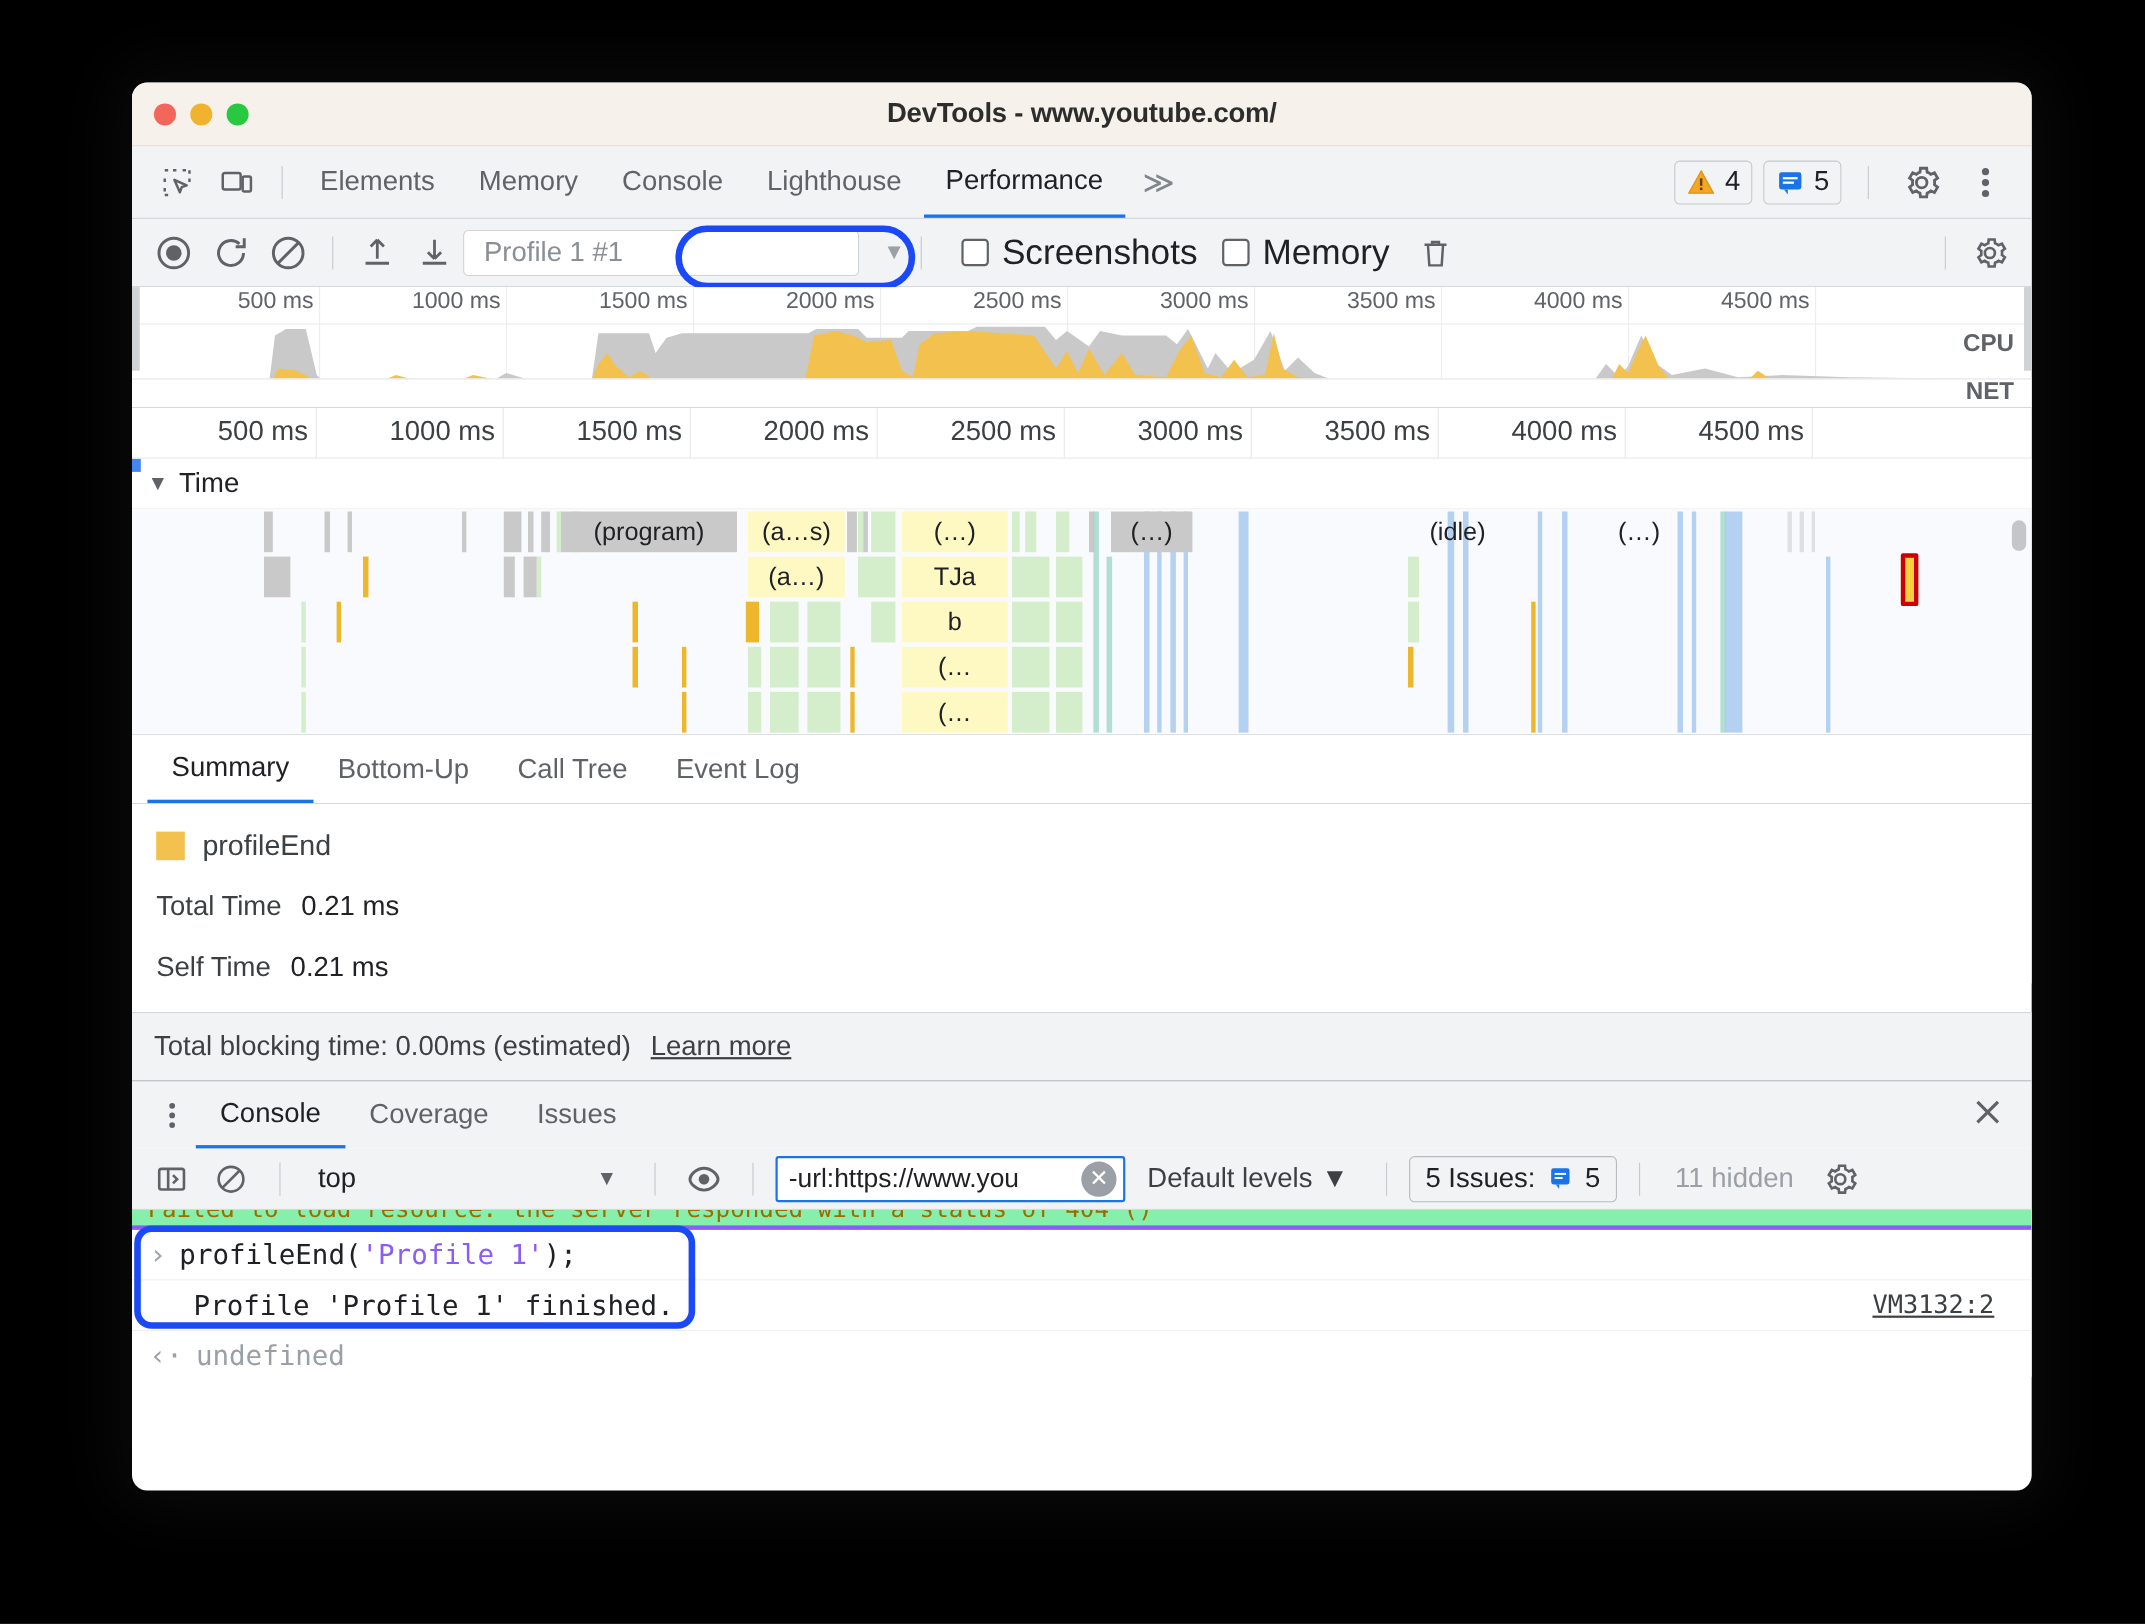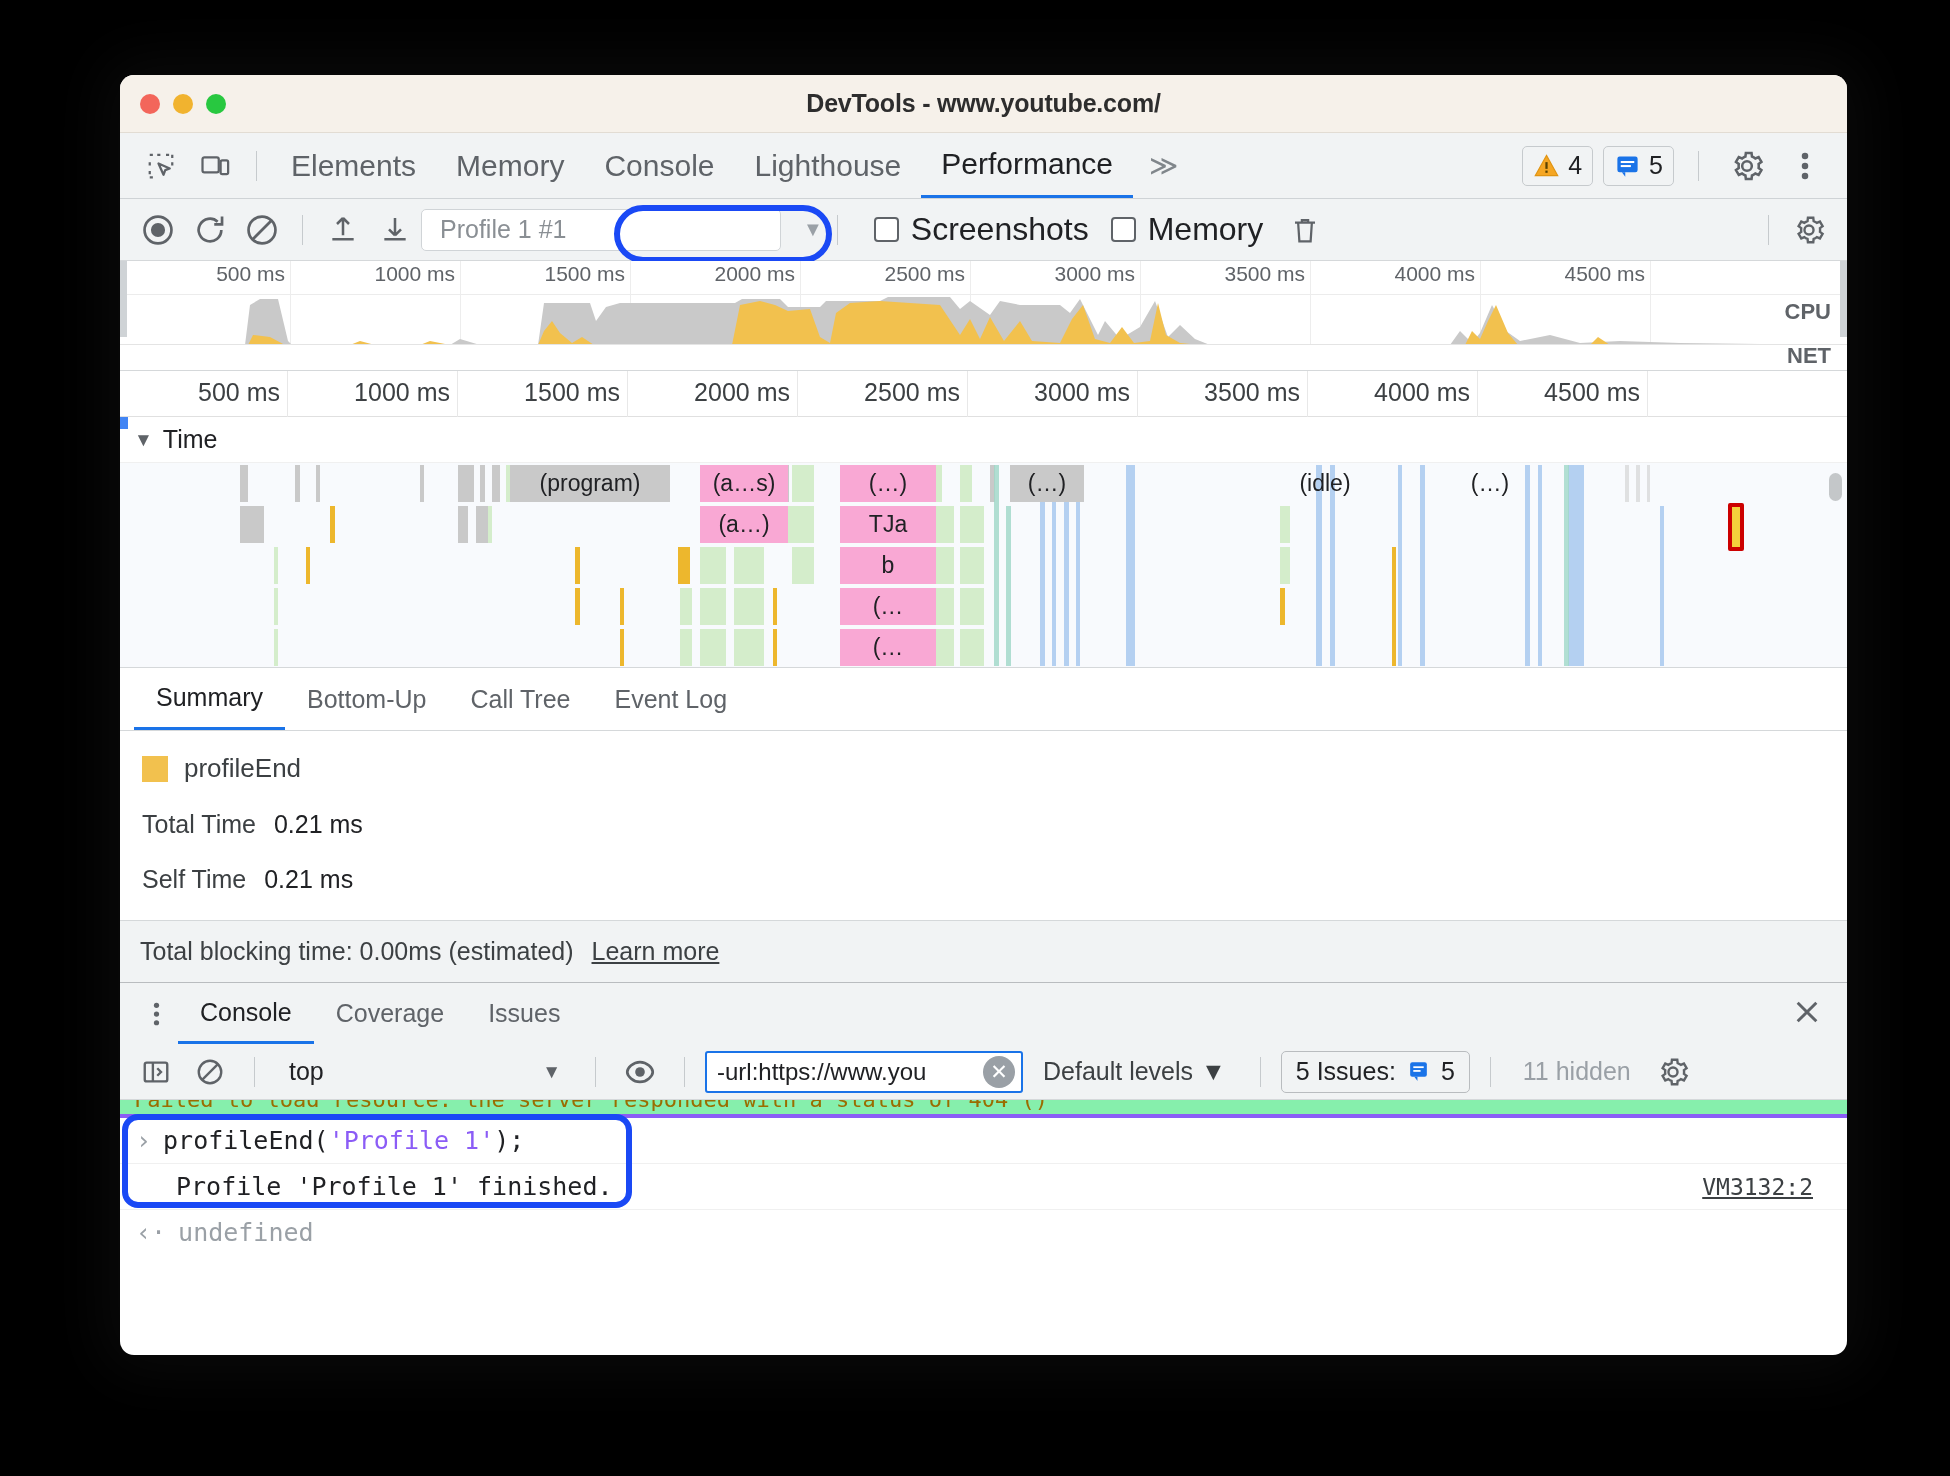--- a/index.html
+++ b/index.html
@@ -54,21 +54,21 @@
   .ticon {
     width: 54px; height: 46px;
     display: flex; align-items: center; justify-content: center;
     cursor: pointer;
   }
   .vsep { width: 1px; height: 30px; background: #c6cacd; margin: 0 14px; }
   .tabs { display: flex; align-items: center; height: 100%; }
   .tab {
     padding: 0 20px; height: 100%;
     display: flex; align-items: center;
-    font-size: 30px; color: #5f6368;
+    font-size: 25px; color: #5f6368;
     cursor: pointer; white-space: nowrap;
   }
   .tab.active { color: #202124; border-bottom: 3px solid #1a73e8; }
   .tab-more { font-size: 28px; color: #80868b; padding: 0 16px; cursor: pointer; }
   .tabbar-right {
     margin-left: auto; display: flex; align-items: center;
     padding-right: 18px; gap: 10px;
   }
   .badge {
     display: flex; align-items: center; gap: 8px;
@@ -195,21 +195,21 @@
   .track-title { font-size: 25px; color: #202124; }
   .rows { position: relative; background: #f8fafd; height: 204px; }
   .frow { position: relative; height: 41px; }
   .blk {
     position: absolute; top: 2px; height: 37px;
     display: flex; align-items: center; justify-content: center;
     font-size: 23px; color: #202124; overflow: hidden;
     white-space: nowrap;
   }
   .blk.gray  { background: #c9c9c9; }
-  .blk.green { background: #f9a8d4; margin-left: 20px; }
+  .blk.green { background: #fef9c3; }
   .blk.yellowbar { background: #edb72d; }
   .sel-evt {
     position: absolute; top: 2px;
     width: 16px; height: 48px;
     background: #f4d03c;
     border: 4px solid #cc0000;
     border-radius: 2px;
     z-index: 8;
   }
   .vscroll {

